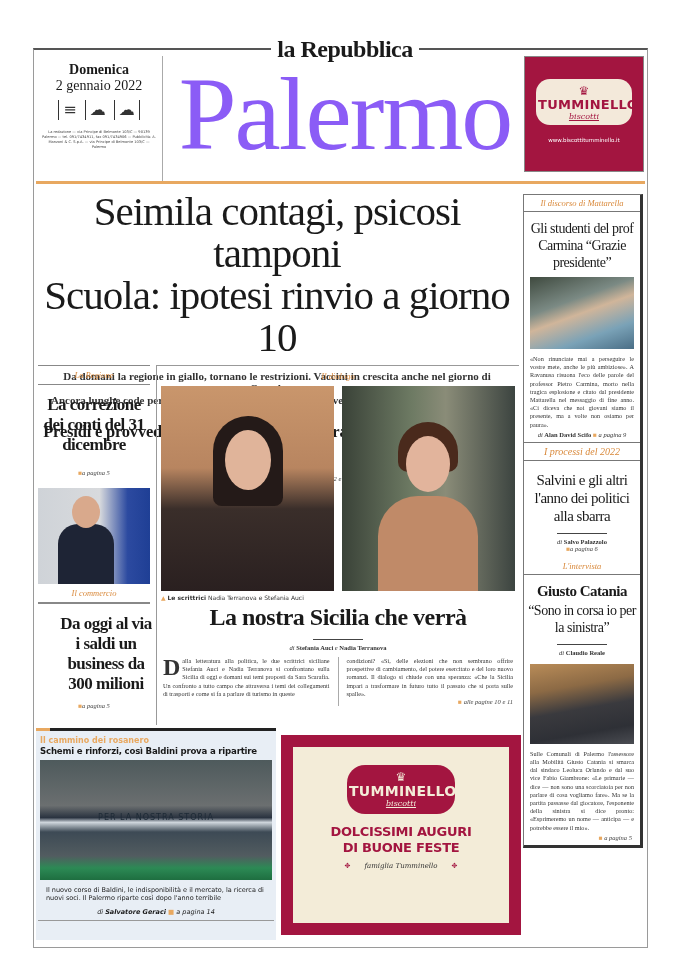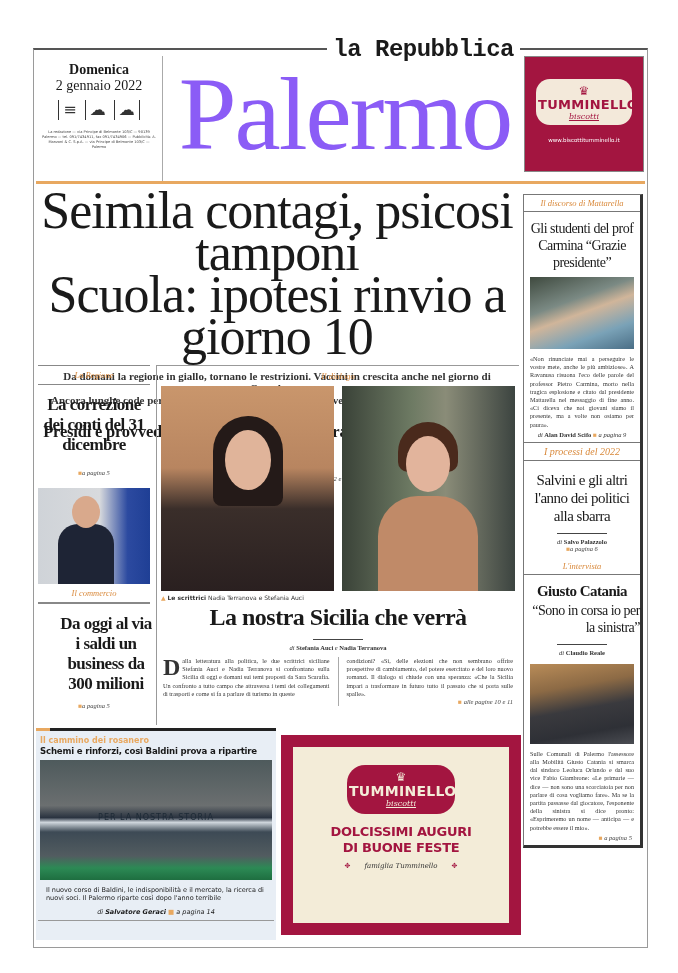--- a/index.html
+++ b/index.html
@@ -4,21 +4,21 @@
 <style>
   * { box-sizing: border-box; margin: 0; padding: 0; }
   html, body { width: 678px; height: 973px; background: #ffffff; overflow: hidden; }
   body { position: relative; font-family: "DejaVu Serif", serif; color: #1a1a1a; }
 
   .page { position: absolute; left: 33px; top: 48px; width: 615px; height: 900px; border: 1px solid #9a9a9a; border-top: 2px solid #555; background: #fff; }
 
   
   .mast-top { position: absolute; left: 170px; top: 36px; width: 350px; height: 24px; }
   .mast-top .line { position: absolute; top: 12px; height: 2px; background: #555; }
-  .mast-top .brand { position: absolute; left: 0; right: 0; top: 0; text-align: right; font-family: Liberation Mono, monospace; font-weight: bold; font-size: 24px; letter-spacing: -0.5px; }
+  .mast-top .brand { position: absolute; left: 0; right: 0; top: 0; text-align: center; font-family: Liberation Serif, serif; font-weight: bold; font-size: 24px; letter-spacing: -0.5px; }
   .mast-top .brand span { background: #fff; padding: 0 6px; }
 
   .datebox { position: absolute; left: 36px; top: 56px; width: 127px; height: 125px; border-right: 1px solid #aaa; text-align: center; }
   .datebox .day { font-family: "Liberation Serif", serif; font-weight: bold; font-size: 14px; margin-top: 6px; }
   .datebox .date { font-family: "Liberation Serif", serif; font-size: 14px; }
   .weather { display: flex; justify-content: center; gap: 4px; margin-top: 6px; font-size: 16px; color: #333; }
   .weather span { border-left: 1px solid #333; padding: 0 4px; line-height: 20px; }
   .imprint { font-family: "DejaVu Sans", sans-serif; font-size: 3.6px; line-height: 5px; color: #444; margin: 10px 6px 0; }
 
   .city { position: absolute; left: 170px; top: 62px; width: 350px; text-align: center; font-family: "Liberation Serif", serif; font-size: 104px; line-height: 104px; letter-spacing: -2px; color: #8b5cf6; }
@@ -27,21 +27,21 @@
   .ad-top { position: absolute; left: 524px; top: 56px; width: 120px; height: 116px; background: #a31540; border: 1px solid #888; }
   .ad-top .plaque, .ad-big .plaque { margin: 0 auto; background: #f3e9da; border-radius: 14px; text-align: center; color: #a31540; }
   .ad-top .plaque { width: 96px; margin-top: 22px; padding: 6px 2px 4px; }
   .crown { font-size: 12px; line-height: 12px; color: #a31540; }
   .brandname { font-family: "DejaVu Sans", sans-serif; font-weight: bold; font-size: 13px; letter-spacing: 0.3px; }
   .sub { font-family: "DejaVu Serif", serif; font-style: italic; font-size: 8px; text-decoration: underline; }
   .ad-top .url { color: #fff; font-family: "DejaVu Sans", sans-serif; font-size: 5.5px; text-align: center; margin-top: 12px; }
 
   
   .lead { position: absolute; left: 36px; top: 190px; width: 482px; text-align: center; }
-  .lead h1 { font-family: "Liberation Serif", serif; font-weight: normal; font-size: 52px; line-height: 42px; letter-spacing: -1px; }
+  .lead h1 { font-family: "Liberation Serif", serif; font-weight: normal; font-size: 41px; line-height: 42px; letter-spacing: -1px; }
   .lead .summary { font-size: 11px; line-height: 12px; color: #333; margin-top: 12px; font-family: "Liberation Serif", serif; font-weight: bold; }
   .lead h2 { font-family: "Liberation Serif", serif; font-weight: bold; font-size: 16.5px; margin-top: 4px; letter-spacing: -0.2px; }
   .rule-short { width: 50px; height: 1px; background: #444; margin: 8px auto 4px; }
   .byline { font-size: 6.5px; font-style: italic; color: #333; font-family: "Liberation Serif", serif; }
   .byline b { font-style: normal; }
   .dot { color: #e8a860; }
 
   
   .rcol { position: absolute; left: 523px; top: 194px; width: 120px; border: 1px solid #777; border-right: 3px solid #333; border-bottom: 3px solid #333; }
   .kicker { font-family: "Liberation Serif", serif; font-style: italic; color: #d9893b; font-size: 8.5px; text-align: center; padding: 3px 0; }
@@ -154,21 +154,21 @@
   <div class="kicker" style="font-size:10px;border-top:1px solid #777;">I processi del 2022</div>
   <div class="rhead" style="margin:10px 4px 6px;font-size:15px;line-height:18px;">Salvini e gli altri l'anno dei politici alla sbarra</div>
   <div class="rule-short"></div>
   <div class="byline" style="text-align:center;">
     <span>di</span>
     <b>Salvo Palazzolo</b>
   </div>
   <div class="pref"><span class="dot">■</span><span>a pagina 6</span></div>
   <div class="kicker" style="border-bottom:1px solid #777;margin-top:6px;">L'intervista</div>
   <div class="rhead" style="margin-top:8px;font-weight:bold;font-size:15px;">Giusto Catania</div>
-  <div class="rhead" style="margin:2px 0 6px;text-align:right;">“Sono in corsa io per la sinistra”</div>
+  <div class="rhead" style="margin:2px 0 6px;">“Sono in corsa io per la sinistra”</div>
   <div class="rule-short"></div>
   <div class="byline" style="text-align:center;padding-bottom:8px;">
     <span>di</span>
     <b>Claudio Reale</b>
   </div>
   <div class="photo" style="height:80px;margin:0 6px;background:linear-gradient(170deg,#b98c58 0%,#8c6a45 30%,#3a3a3e 55%,#2e3036 80%,#4a4c52 100%);"></div>
   <div class="body-txt" style="margin:6px 6px 0;">Sulle Comunali di Palermo l'assessore alla Mobilità Giusto Catania si smarca dal sindaco Leoluca Orlando e dal suo vice Fabio Giambrone: «Le primarie — dice — non sono una scorciatoia per non parlare di cosa vogliamo fare». Ma se la partita passasse dal giocatore, l'esponente della sinistra si dice pronto: «Esprimeremo un nome — anticipa — e potrebbe essere il mio».</div>
   <div class="pref" style="text-align:right;padding:2px 8px 4px;"><span class="dot">■</span> <span>a pagina 5</span></div>
 </div>
 

